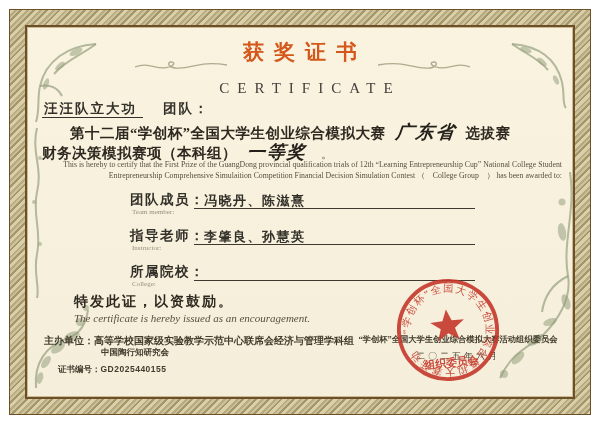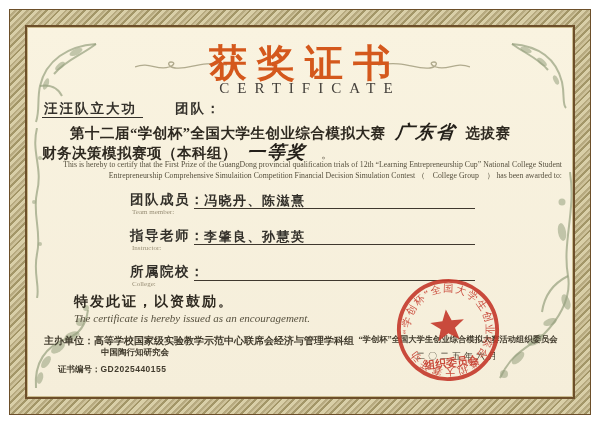--- a/index.html
+++ b/index.html
@@ -17,32 +17,32 @@
   .frame-inner{
     position:absolute;inset:25px;
     border:2px solid #6d4f2a;
     background:linear-gradient(#f9f3e0,#f5eeda);
     box-shadow:inset 0 0 0 1px #cbbb8e;
   }
   .layer{position:absolute;inset:0;}
   
   .title{
     position:absolute;top:38px;left:0;right:0;text-align:center;
-    font-size:38px;font-weight:700;color:#d4581c;
+    font-size:21px;font-weight:700;color:#d4581c;
     letter-spacing:10px;text-indent:10px;
   }
   .subtitle{
     position:absolute;top:80px;left:0;right:0;text-align:center;
     font-size:15px;color:#44403b;letter-spacing:8px;text-indent:8px;margin-left:12px;
   }
   .flourish{position:absolute;top:58px;}
   
   .team-row{position:absolute;left:42px;top:100px;font-size:13.5px;font-weight:700;color:#33302a;}
   .team-name{border-bottom:1.5px solid #33302a;padding:0 6px 1px 2px;letter-spacing:2px;}
-  .team-suffix{margin-left:12px;letter-spacing:2px;padding-left:20px;}
+  .team-suffix{margin-left:0;letter-spacing:2px;padding-left:20px;}
   
   .award-line1{position:absolute;left:70px;top:120px;font-size:14.5px;font-weight:700;color:#2e2920;letter-spacing:0.5px;}
   .award-line2{position:absolute;left:42px;top:140px;font-size:14.5px;font-weight:700;color:#2e2920;letter-spacing:0.5px;}
   .script{
     display:inline-block;font-size:18px;font-weight:800;font-style:italic;
     transform:skewX(-6deg);margin:0 10px;letter-spacing:2px;color:#24201a;
   }
   .period{font-size:12px;color:#6a6354;font-weight:400;margin-left:4px;}
   .english-para{
     position:absolute;left:38px;right:38px;top:160px;text-align:right;

